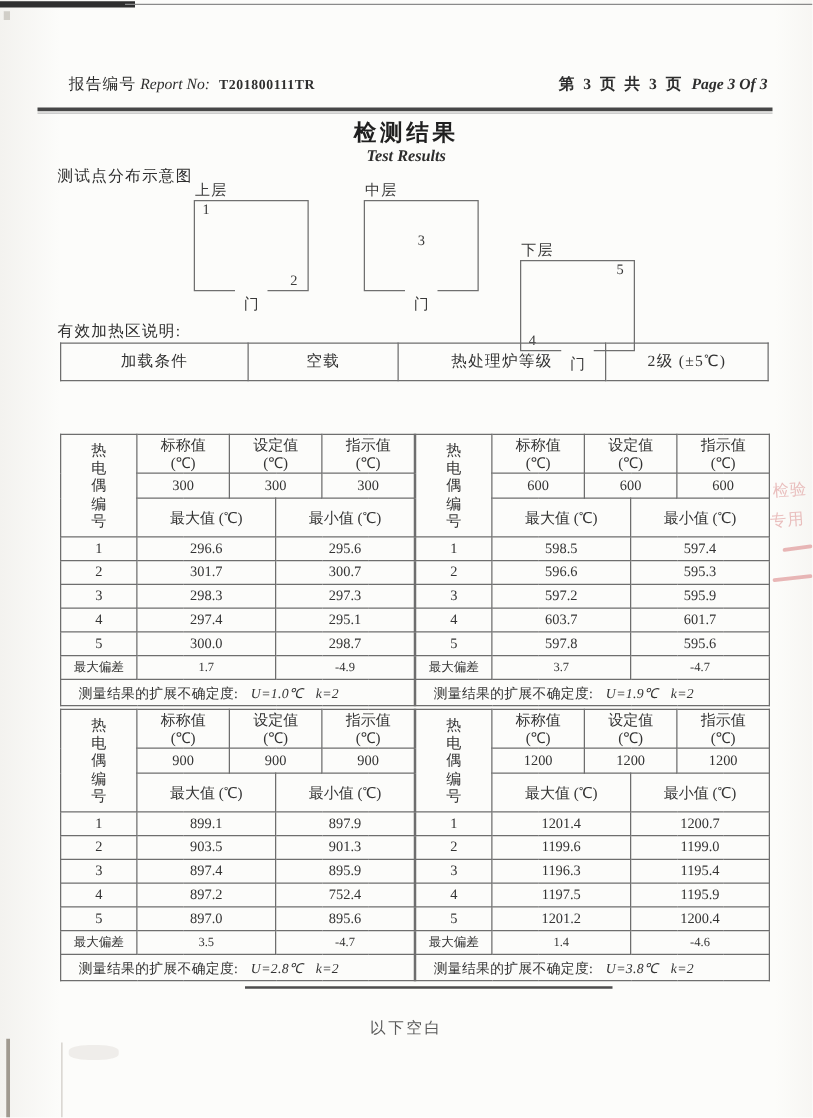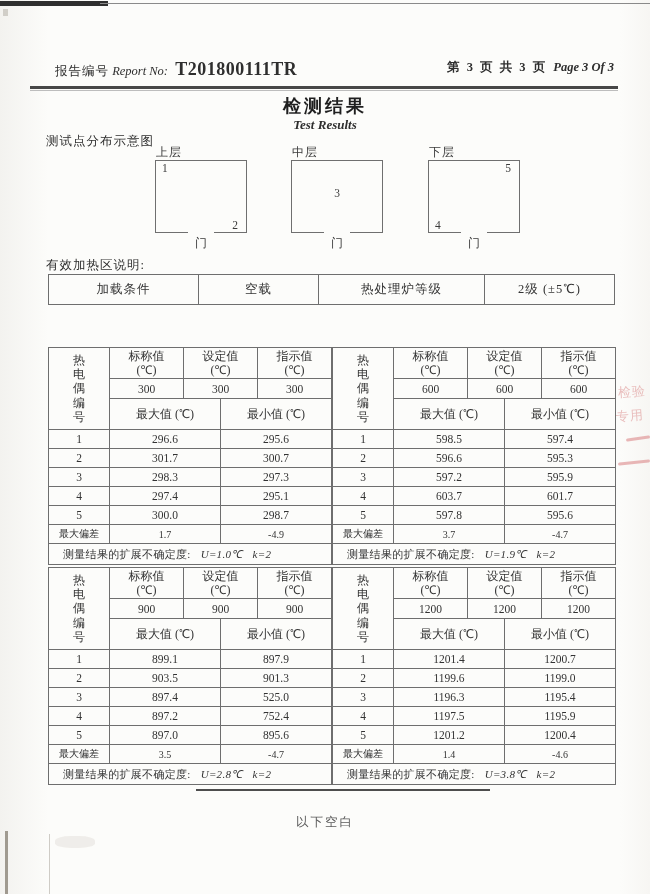--- a/index.html
+++ b/index.html
@@ -16,21 +16,21 @@
   .art-topline{position:absolute;top:3px;left:100px;width:550px;height:1px;background:#8a8a8a;}
   .art-lefttick{position:absolute;top:9px;left:3px;width:5px;height:7px;background:#b9b5ae;opacity:.6;}
   .art-botleft1{position:absolute;top:831px;left:5px;width:3px;height:63px;background:#a09a90;}
   .art-botleft2{position:absolute;top:834px;left:49px;width:1px;height:60px;background:#cfccc6;}
   .art-smudge{position:absolute;top:836px;left:55px;width:40px;height:12px;background:#e9e7e2;border-radius:40%;opacity:.7;}
 
   
   .hdr{position:absolute;top:59px;left:55px;right:36px;display:flex;justify-content:space-between;font-size:12.5px;white-space:nowrap;}
   .hdr .cn{letter-spacing:1px;}
   .hdr i{font-style:italic;}
-  .hdr b{font-size:18px;letter-spacing:.5px;margin-left:4px;}
+  .hdr b{font-size:11px;letter-spacing:.5px;margin-left:4px;}
   .hdr-right span{letter-spacing:2px;font-weight:600;}
   .hdr-right i{font-weight:600;margin-left:3px;}
   .top-rule{position:absolute;top:86px;left:30px;width:588px;height:3px;background:#474747;}
   .top-rule:after{content:"";position:absolute;top:4px;left:0;width:100%;height:1px;background:#bdbdbd;}
 
   .title-cn{position:absolute;top:94px;left:0;width:650px;text-align:center;font-size:18px;font-weight:bold;letter-spacing:3px;color:#1f1f1f;}
   .title-en{position:absolute;top:117px;left:0;width:650px;text-align:center;font-size:13px;font-weight:bold;font-style:italic;}
 
   .diag-caption{position:absolute;top:133px;left:46px;font-size:12.5px;letter-spacing:1px;}
 
@@ -118,21 +118,21 @@
     <div class="door-label">门</div>
   </div>
 
   <div class="dbox" style="left:291px;">
     <div class="blabel">中层</div>
     <span class="pt pt-c">3</span>
     <div class="door-gap"></div>
     <div class="door-label">门</div>
   </div>
 
-  <div class="dbox" style="left:428px;">
+  <div class="dbox" style="left:416px;margin-top:48px;">
     <div class="blabel">下层</div>
     <span class="pt pt-tr">5</span>
     <span class="pt pt-bl">4</span>
     <div class="door-gap"></div>
     <div class="door-label">门</div>
   </div>
 
   <div class="zone-note">有效加热区说明:</div>
   <table class="zonetable">
     <colgroup>
@@ -348,21 +348,21 @@
             <td colspan="3">897.9</td>
           </tr>
       <tr class="r-data">
             <td>2</td>
             <td colspan="3">903.5</td>
             <td colspan="3">901.3</td>
           </tr>
       <tr class="r-data">
             <td>3</td>
             <td colspan="3">897.4</td>
-            <td colspan="3">525.0</td>
+            <td colspan="3">895.9</td>
           </tr>
       <tr class="r-data">
             <td>4</td>
             <td colspan="3">897.2</td>
             <td colspan="3">752.4</td>
           </tr>
       <tr class="r-data">
             <td>5</td>
             <td colspan="3">897.0</td>
             <td colspan="3">895.6</td>

